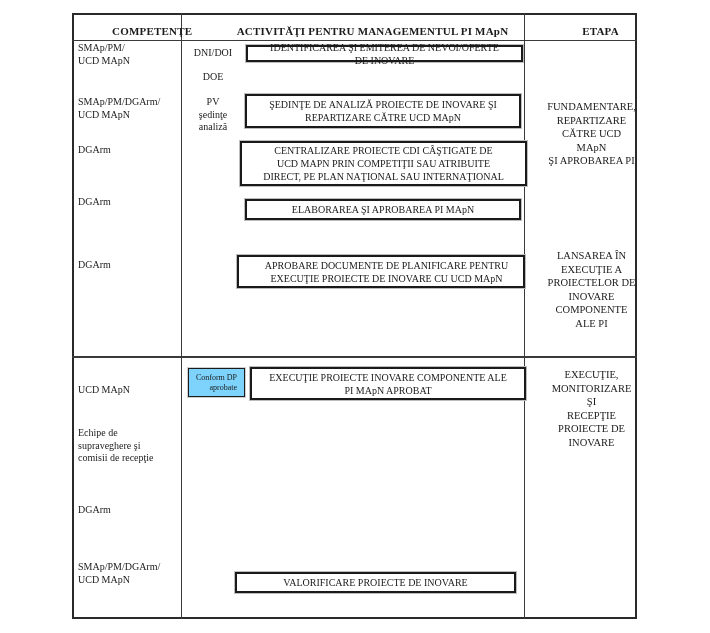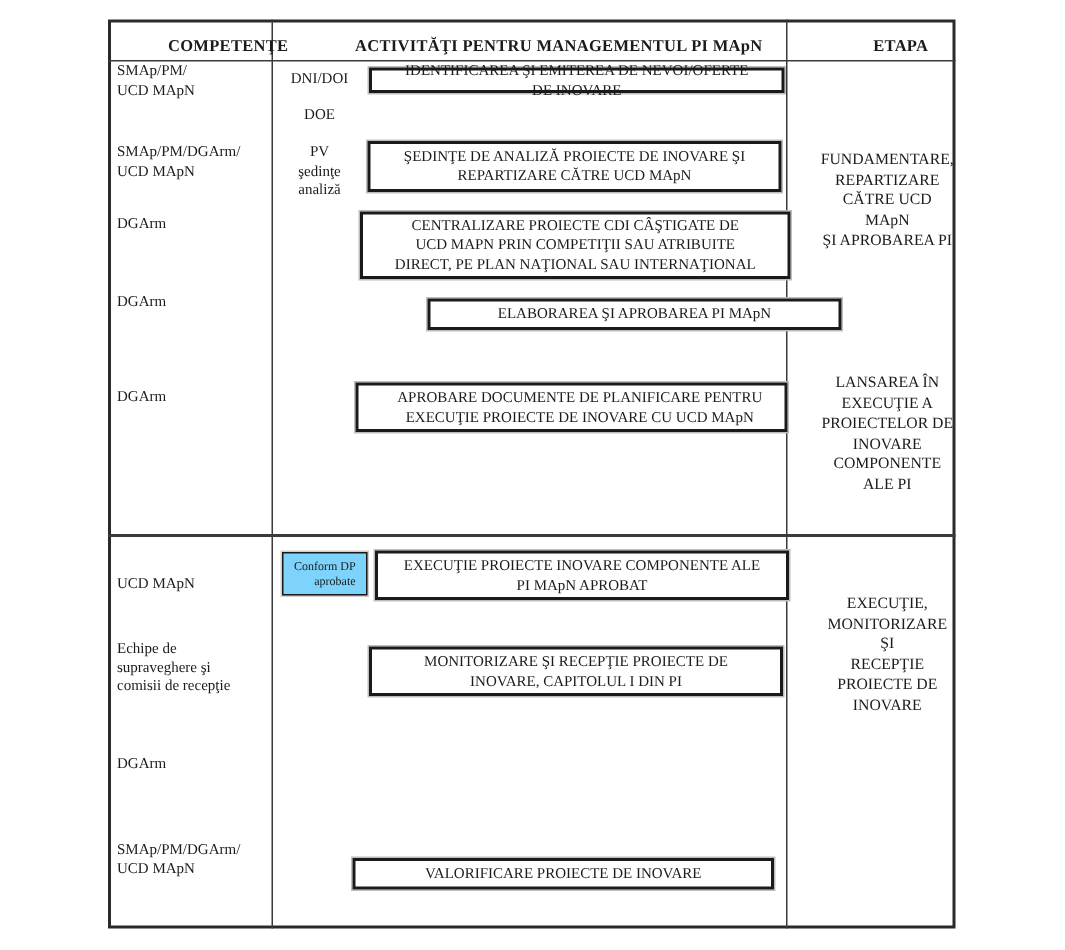--- a/index.html
+++ b/index.html
@@ -72,38 +72,36 @@
   <div class="sbox" style="left:188px; top:368px; width:57px; height:29px;">Conform DP
 aprobate</div>
 
   <div class="abox" style="left:246px; top:45px;  width:277px; height:17px;">IDENTIFICAREA ŞI EMITEREA DE NEVOI/OFERTE
 DE INOVARE</div>
   <div class="abox" style="left:245px; top:94px;  width:276px; height:34px;">ŞEDINŢE DE ANALIZĂ PROIECTE DE INOVARE ŞI
 REPARTIZARE CĂTRE UCD MApN</div>
   <div class="abox" style="left:240px; top:141px; width:287px; height:45px;">CENTRALIZARE PROIECTE CDI CÂŞTIGATE DE
 UCD MAPN PRIN COMPETIŢII SAU ATRIBUITE
 DIRECT, PE PLAN NAŢIONAL SAU INTERNAŢIONAL</div>
-  <div class="abox" style="left:245px; top:199px; width:276px; height:21px;margin-left:40px;">ELABORAREA ŞI APROBAREA  PI MApN</div>
+  <div class="abox" style="left:245px; top:199px; width:276px; height:21px;">ELABORAREA ŞI APROBAREA  PI MApN</div>
   <div class="abox" style="left:237px; top:255px; width:288px; height:33px;padding-left:11px;">APROBARE DOCUMENTE DE PLANIFICARE PENTRU
 EXECUŢIE PROIECTE  DE INOVARE CU UCD MApN</div>
   <div class="abox" style="left:250px; top:367px; width:276px; height:33px;">EXECUŢIE PROIECTE INOVARE COMPONENTE ALE
 PI MApN APROBAT</div>
-  <div class="abox" style="left:246px; top:431px; width:276px; height:33px;">MONITORIZARE ŞI RECEPŢIE PROIECTE DE
-INOVARE, CAPITOLUL I DIN PI</div>
   <div class="abox" style="left:235px; top:572px; width:281px; height:21px;">VALORIFICARE PROIECTE DE INOVARE</div>
 
   <div class="txt etapa" style="top:100px;">FUNDAMENTARE,
 REPARTIZARE
 CĂTRE UCD MApN
 ŞI APROBAREA PI</div>
   <div class="txt etapa" style="top:249px;">LANSAREA ÎN
 EXECUŢIE A
 PROIECTELOR DE
 INOVARE
 COMPONENTE
 ALE PI</div>
-  <div class="txt etapa" style="top:396px;font-family:Liberation Serif, serif;">EXECUŢIE,
+  <div class="txt etapa" style="top:368px;font-family:Liberation Serif, serif;">EXECUŢIE,
 MONITORIZARE ŞI
 RECEPŢIE
 PROIECTE DE
 INOVARE</div>
 
 </div>
 
 </body></html>

